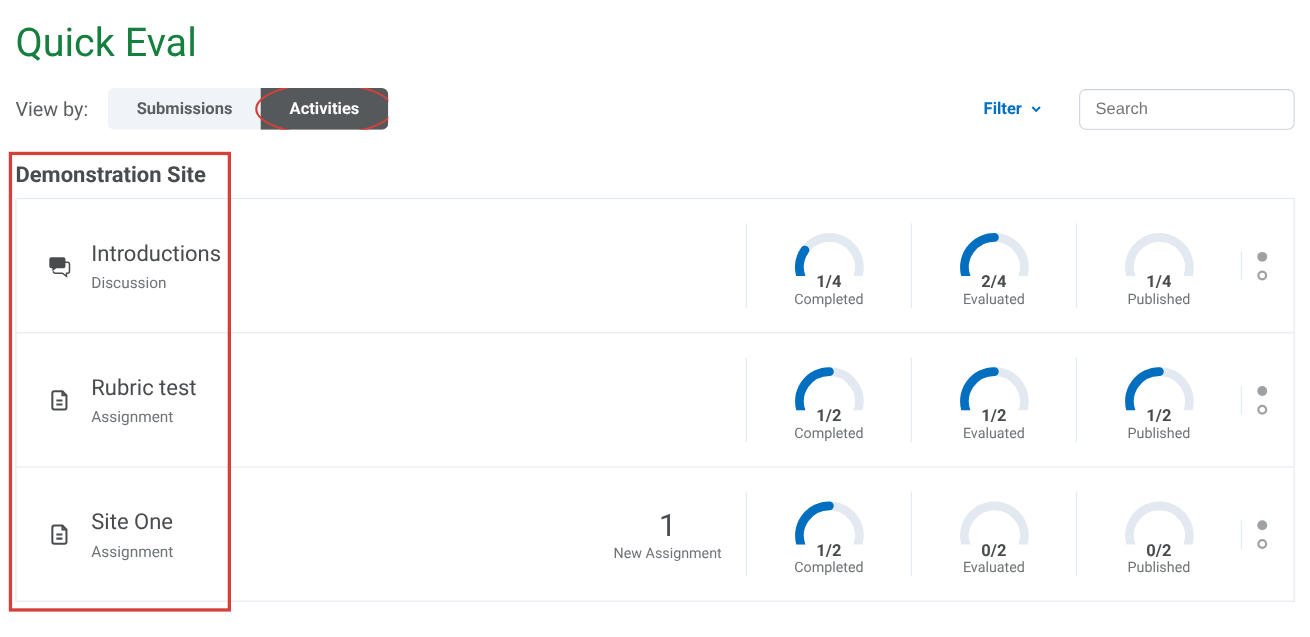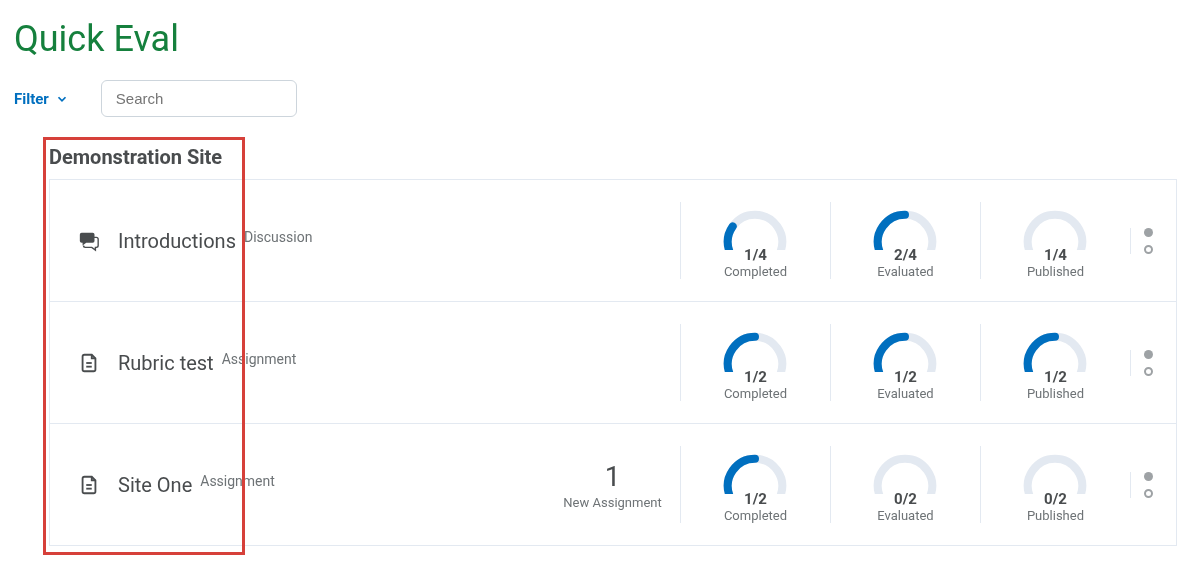--- a/index.html
+++ b/index.html
@@ -124,21 +124,21 @@
     padding: 22px 10px 22px 28px;
   }
   .card-left {
     display: flex;
     align-items: center;
     gap: 18px;
     width: 520px;
     min-width: 300px;
   }
   .act-icon { width: 22px; height: 22px; color: #494c4e; flex-shrink:0; }
-  .act-text { display:flex; flex-direction:row; gap:8px; }
+  .act-text { display:flex; flex-direction:column; gap:8px; }
   .act-title { font-size: 20px; color: #494c4e; }
   .act-type { font-size: 14px; color: #6e7376; }
   .new-sub {
     width: 150px;
     text-align: center;
   }
   .new-sub .count { font-size: 28px; font-weight: 400; color: #494c4e; }
   .new-sub .lbl { font-size: 13px; color: #6e7376; margin-top:2px; }
   .gauges {
     display: flex;
@@ -159,28 +159,38 @@
     border-left: 1px solid #e3e9f1;
     display:flex;
     flex-direction:column;
     align-items:center;
     gap:8px;
   }
   .dot { width:9px; height:9px; border-radius:50%; }
   .dot-filled { background:#9ea2a5; }
   .dot-empty { border:2px solid #9ea2a5; background:transparent; box-sizing:border-box; }
 
-  .content-wrap { position: relative; margin-left: 35px; }
+  .content-wrap { position: relative; }
 </style>
 </head>
 <body>
 
 <h1 class="page-title">Quick Eval</h1>
 
 <div class="view-row">
+  <div class="view-left">
+    <span class="view-by-label">View by:</span>
+    <div class="tabgroup">
+      <div class="tab tab-inactive">Submissions</div>
+      <div class="tab-active-wrap">
+        <div class="tab tab-active">Activities</div>
+        <div class="tab-highlight"></div>
+      </div>
+    </div>
+  </div>
   <div class="view-right">
     <div class="filter-link">
       <span>Filter</span>
       <span class="chev-down">
         <svg viewBox="0 0 24 24" fill="none" stroke="#006fbf" stroke-width="3">
             <polyline points="6 9 12 15 18 9"></polyline>
           </svg>
       </span>
     </div>
     <div class="search-box">

